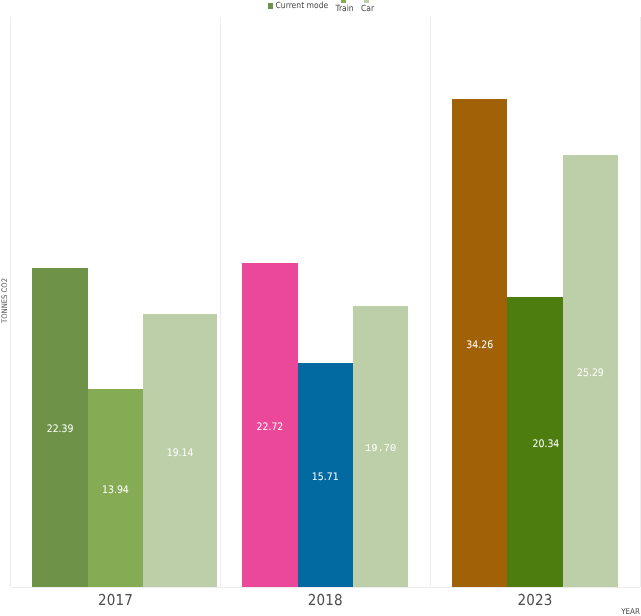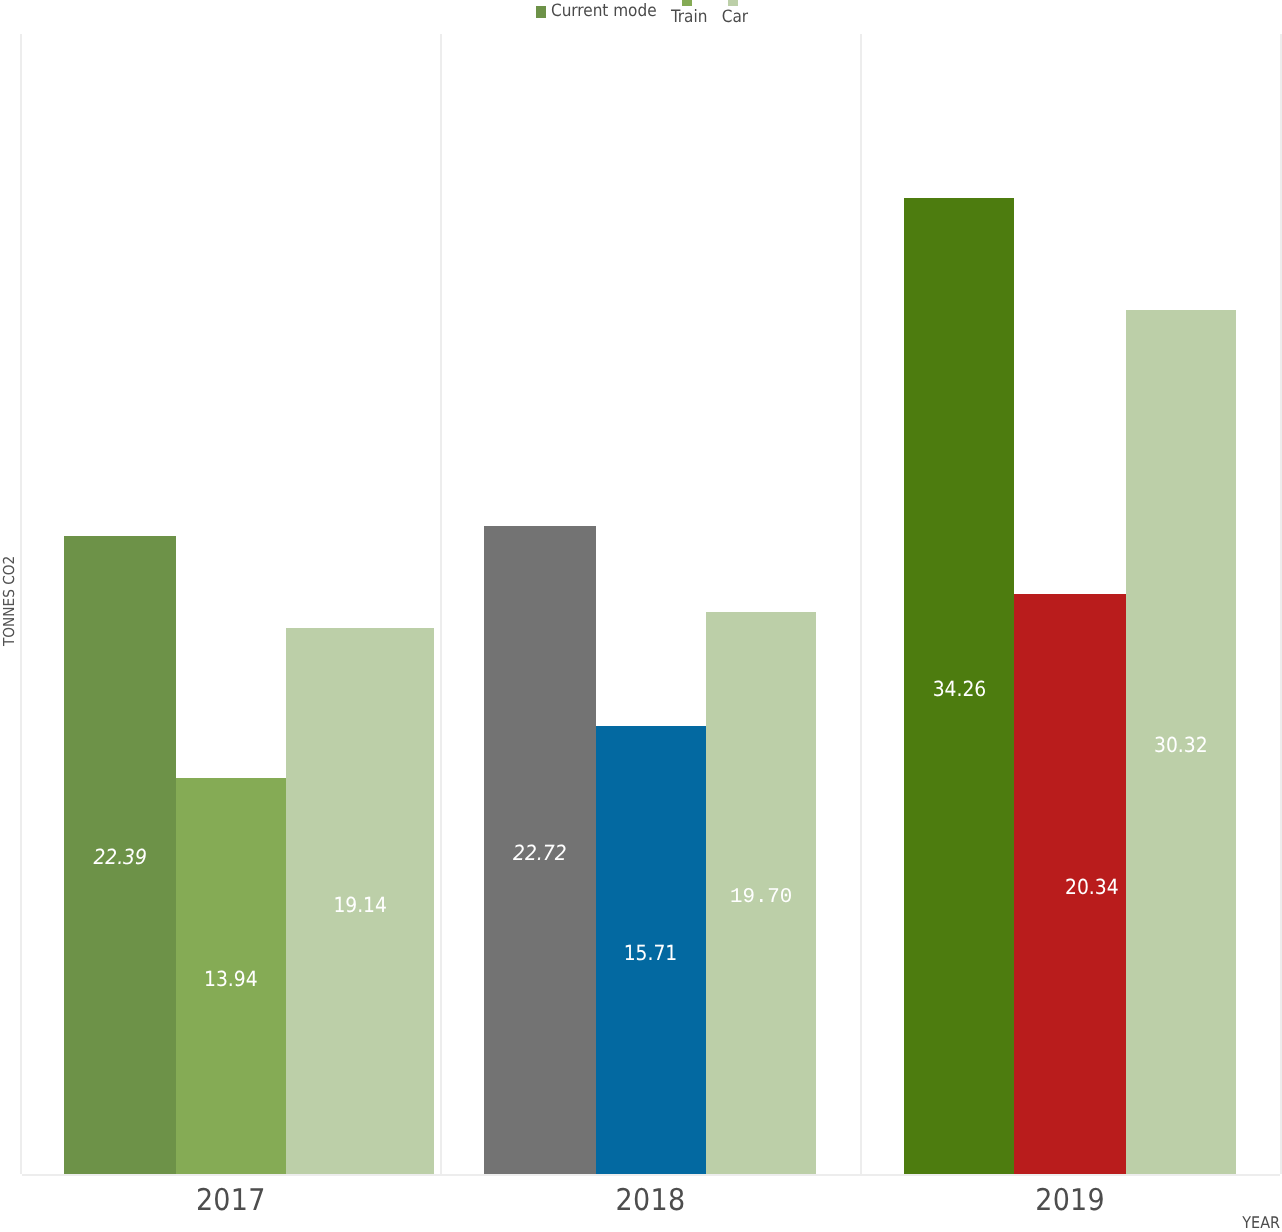--- a/index.html
+++ b/index.html
@@ -64,63 +64,63 @@
     </div>
     <div class="legend-item">
       <span class="legend-swatch" style="background: rgb(188, 207, 168);"></span>
       <span class="legend-label">Car</span>
     </div>
   </div>
 
   <div class="plot" id="plot">
 
     <div class="panel" style="left: 0px; width: 209.833px;">
-      <div class="bar" style="left: 21.9167px; width: 55.3333px; height: 319.393px; background: rgb(109, 146, 72); font-style: italic;">
+      <div class="bar" style="left: 21.9167px; width: 55.3333px; height: 319.393px; background: rgb(109, 146, 72);">
         <div class="bar-label" style="top: 155.297px; color: rgb(255, 255, 255);">22.39</div>
       </div>
       <div class="bar" style="left: 77.25px; width: 55.3333px; height: 198.854px; background: rgb(133, 171, 85);">
         <div class="bar-label" style="top: 95.027px; color: rgb(255, 255, 255);">13.94</div>
       </div>
       <div class="bar" style="left: 132.583px; width: 74px; height: 273.032px; background: rgb(188, 207, 168);">
         <div class="bar-label" style="top: 132.116px; color: rgb(255, 255, 255);">19.14</div>
       </div>
     </div>
 
     <div class="panel" style="left: 209.833px; width: 209.833px;">
-      <div class="bar" style="left: 21.9167px; width: 55.3333px; height: 324.101px; background: #737373; font-style: italic;">
+      <div class="bar" style="left: 21.9167px; width: 55.3333px; height: 324.101px; background: #ec4899;">
         <div class="bar-label" style="top: 157.65px; color: rgb(255, 255, 255);">22.72</div>
       </div>
       <div class="bar" style="left: 77.25px; width: 55.3333px; height: 224.103px; background: #0369a1;">
         <div class="bar-label" style="top: 107.652px; color: rgb(255, 255, 255);">15.71</div>
       </div>
       <div class="bar" style="left: 132.583px; width: 55.3333px; height: 281.021px; background: rgb(188, 207, 168); font-family: Liberation Mono, monospace;">
         <div class="bar-label" style="top: 136.11px; color: rgb(255, 255, 255);">19.70</div>
       </div>
     </div>
 
     <div class="panel" style="left: 419.667px; width: 209.833px;">
-      <div class="bar" style="left: 21.9167px; width: 55.3333px; height: 488.719px; background: #4d7c0f;">
+      <div class="bar" style="left: 21.9167px; width: 55.3333px; height: 488.719px; background: #a16207;">
         <div class="bar-label" style="top: 239.959px; color: rgb(255, 255, 255);">34.26</div>
       </div>
-      <div class="bar" style="left: 77.25px; width: 77px; height: 290.15px; background: #b91c1c;">
+      <div class="bar" style="left: 77.25px; width: 77px; height: 290.15px; background: #4d7c0f;">
         <div class="bar-label" style="top: 140.675px; color: rgb(255, 255, 255);">20.34</div>
       </div>
       <div class="bar" style="left: 132.583px; width: 55.3333px; height: 432.515px; background: rgb(188, 207, 168);">
-        <div class="bar-label" style="top: 211.857px; color: rgb(255, 255, 255);">30.32</div>
+        <div class="bar-label" style="top: 211.857px; color: rgb(255, 255, 255);">25.29</div>
       </div>
     </div>
 
     <div class="vline" id="border-left" style="left: -0.5px;"></div>
     <div class="vline" id="divider-1" style="left: 209.333px;"></div>
     <div class="vline" id="divider-2" style="left: 419.167px;"></div>
     <div class="vline" id="border-right" style="left: 629px;"></div>
     <div class="hline"></div>
   </div>
 
   <div id="ticks">
     <div class="tick" style="left: 10.5px; width: 209.833px;">2017</div>
     <div class="tick" style="left: 220.333px; width: 209.833px;">2018</div>
-    <div class="tick" style="left: 430.167px; width: 209.833px;">2019</div>
+    <div class="tick" style="left: 430.167px; width: 209.833px;">2023</div>
   </div>
 
   <div class="ytitle" id="ytitle" style="top: 323.147px; transform: translateZ(0px) rotate(-90deg);">TONNES CO2</div>
   <div class="xtitle">YEAR</div>
 </div>
 
 </body></html>

